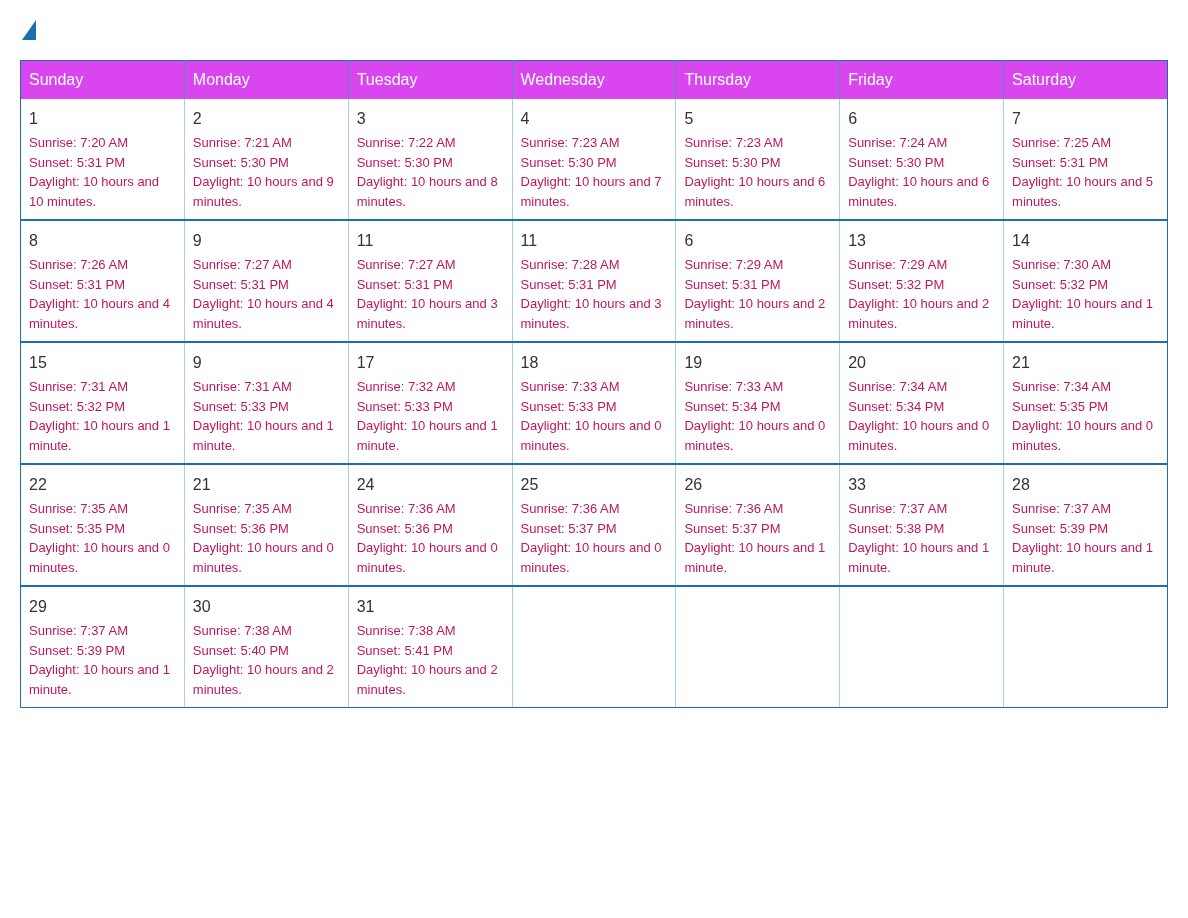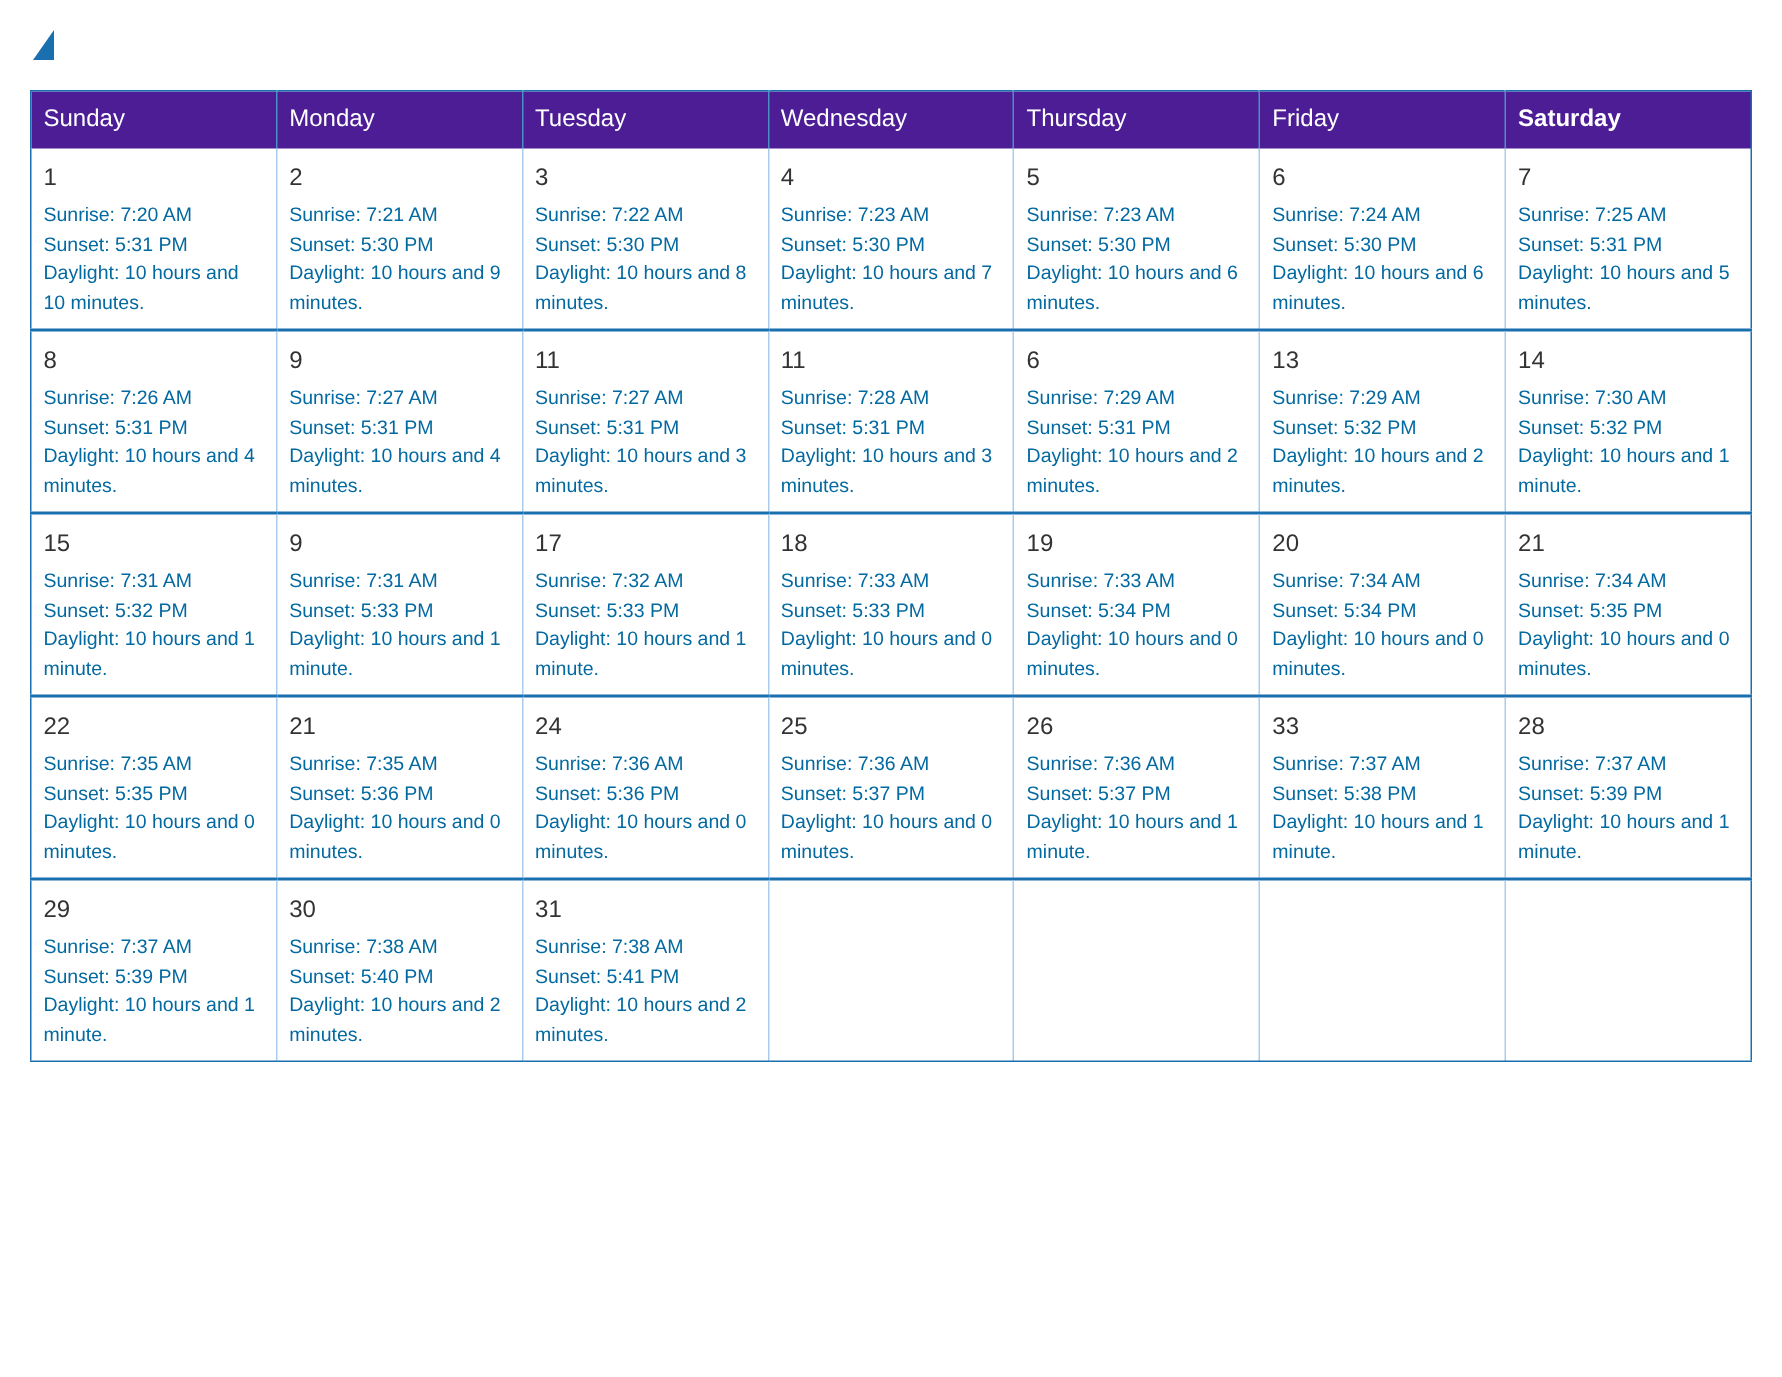--- a/index.html
+++ b/index.html
@@ -55,31 +55,30 @@
       font-size: 22px;
       color: #444;
       margin-top: 4px;
     }
     .calendar-table {
       width: 100%;
       border-collapse: collapse;
       border: 1px solid #1a6faf;
     }
     .calendar-table th {
-      background-color: #4c1d95;
+      background-color: #d946ef;
       color: #ffffff;
       padding: 10px 8px;
       text-align: left;
       font-size: 16px;
       font-weight: normal;
       border-right: 1px solid #4a90c4;
     }
     .calendar-table th:last-child {
       border-right: none;
-      font-weight: bold;
     }
     .calendar-table td {
       vertical-align: top;
       padding: 8px;
       border-right: 1px solid #aaccee;
       border-bottom: 2px solid #1a6faf;
       width: 14.28%;
       min-height: 90px;
       font-size: 13px;
       color: #333;
@@ -92,21 +91,21 @@
       border-bottom: 1px solid #1a6faf;
     }
     .day-number {
       font-size: 16px;
       font-weight: normal;
       display: block;
       margin-bottom: 2px;
     }
     .day-info {
       font-size: 13px;
-      color: #0369a1;
+      color: #be185d;
     }
     .empty-cell {
       background: #fff;
     }
   </style>
 </head>
 <body>
 
 <div class="header">
   <div class="logo">

